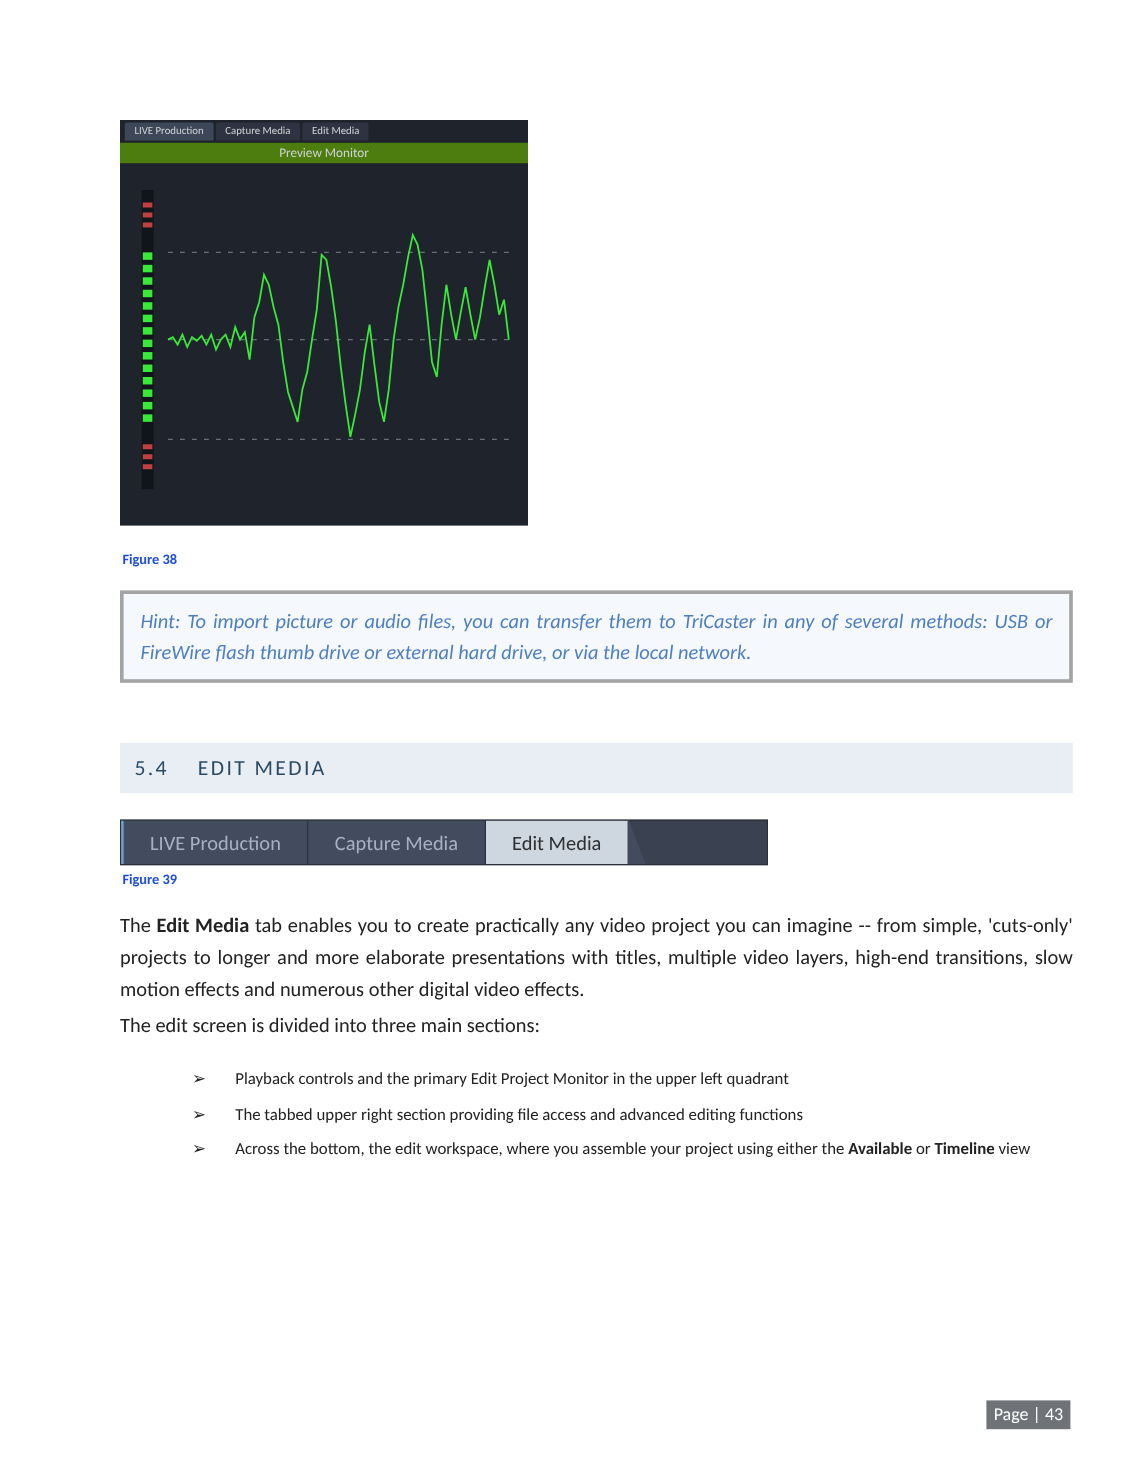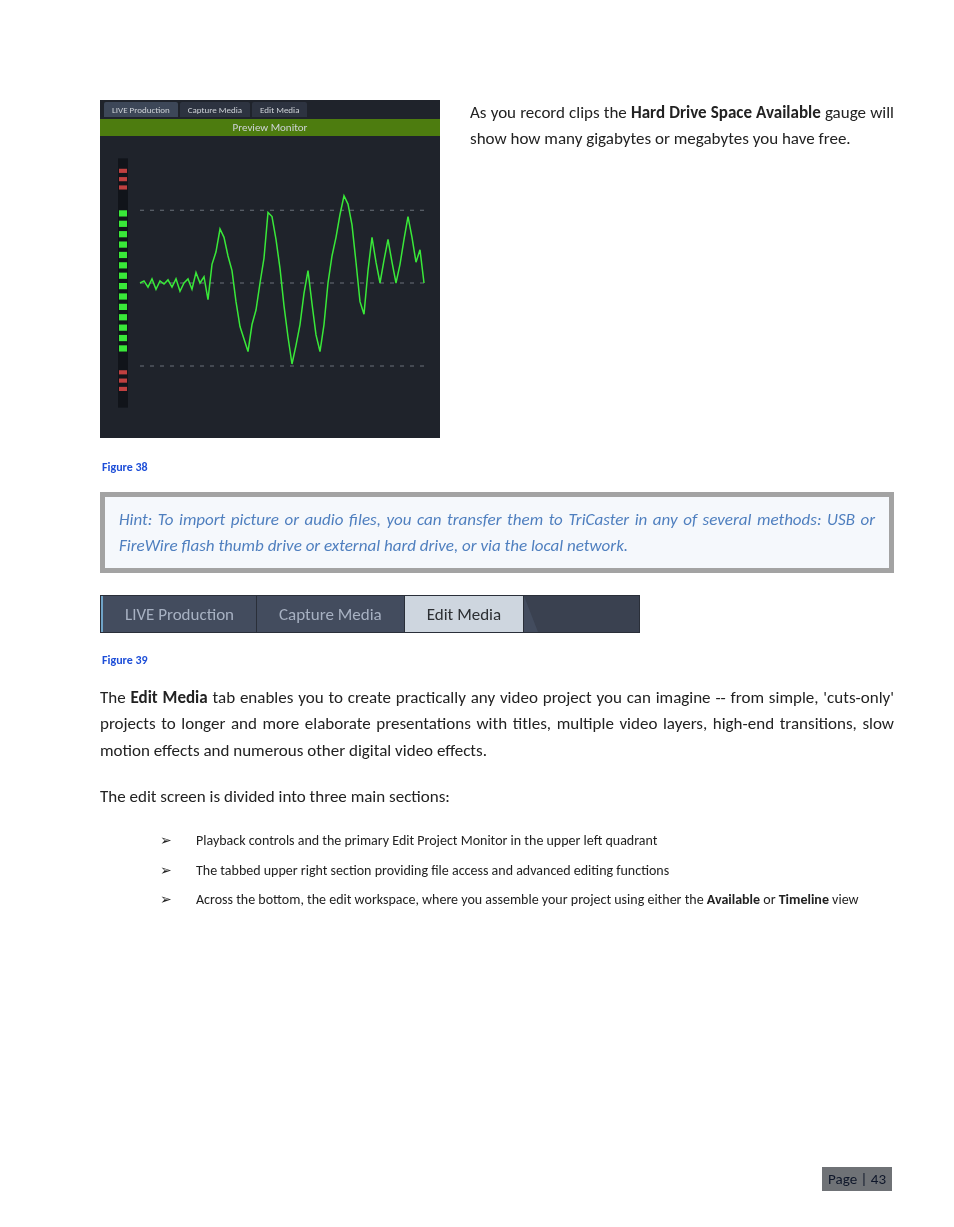--- a/index.html
+++ b/index.html
@@ -67,21 +67,21 @@
     text-align: justify;
   }
   .descr strong, .para strong, .bullets strong { font-weight: 700; }
   .fig-caption {
     color: #1d4ed8;
     font-weight: 700;
     font-size: 12px;
     margin: 22px 0 18px 2px;
   }
   .hintbox {
-    border: 5px solid #a3a3a3;
+    border: 3px solid #a3a3a3;
     background: #f5f8fc;
     padding: 10px 14px;
     color: #4f7fbf;
     font-style: italic;
     font-size: 17px;
     line-height: 1.5;
     text-align: justify;
   }
   .section-head {
     background: #e8eef3;
@@ -125,21 +125,21 @@
     width: 0; height: 0;
     border-top: 36px solid transparent;
     border-left: 14px solid #434c5e;
   }
   .para {
     font-size: 17px;
     line-height: 1.55;
     margin: 14px 0 0 0;
     text-align: justify;
   }
-  .para2 { margin-top: 20px; }
+  .para2 { margin-top: 4px; }
   .bullets {
     margin: 18px 0 0 60px;
     padding: 0;
     font-size: 14px;
     line-height: 1.8;
   }
   .bullets li {
     list-style: none;
     position: relative;
     padding-left: 36px;
@@ -149,21 +149,21 @@
     content: "\27A2";
     position: absolute;
     left: 0;
     color: #222;
   }
   .footer {
     position: absolute;
     right: 62px;
     bottom: 36px;
     background: #6f7276;
-    color: #0f172a;
+    color: #ffffff;
     font-size: 15px;
     padding: 3px 6px;
   }
 </style>
 </head>
 <body>
 
 <div class="page">
 
   <div class="fig-row">
@@ -210,38 +210,39 @@
             <line x1="28" y1="60" x2="316" y2="60"></line>
             <line x1="28" y1="130" x2="316" y2="130"></line>
             <line x1="28" y1="210" x2="316" y2="210"></line>
           </g>
 
           <polyline fill="none" stroke="#39e839" stroke-width="1.5" points="28,130 32,128 36,134 40,126 44,136 48,128 52,131 56,127 60,134 64,126 68,138 72,130 76,126 80,136 84,120 88,130 92,124 96,146 100,112 104,100 108,78 112,86 116,104 120,118 124,148 128,172 132,184 136,196 140,170 144,156 148,130 152,106 156,62 160,66 164,88 168,116 172,152 176,182 180,208 184,190 188,170 192,140 196,118 200,150 204,180 208,196 212,170 216,130 220,104 224,86 228,64 232,46 236,54 240,74 244,110 248,148 252,160 256,118 260,86 264,110 268,130 272,108 276,88 280,110 284,130 288,112 292,88 296,66 300,86 304,110 308,98 312,130"></polyline>
         </svg>
       </div>
     </div>
 
-    <div class="descr">
-      <span>As you record clips the </span><strong>Hard Drive Space Available</strong><span> gauge will show how many gigabytes or megabytes you have free.</span>
-    </div>
   </div>
 
   <div class="fig-caption">Figure 38</div>
 
   <div class="hintbox">Hint: To import picture or audio files, you can transfer them to TriCaster in any of several methods: USB or FireWire flash thumb drive or external hard drive, or via the local network.</div>
 
+  <div class="section-head">
+    <span class="sec-num">5.4</span>
+    <span class="sec-title">EDIT MEDIA</span>
+  </div>
 
   <div class="tabs-large">
     <div class="tlab inactive1">LIVE Production</div>
     <div class="tlab">Capture Media</div>
     <div class="tlab active">Edit Media</div>
     <div class="corner-cut"></div>
   </div>
 
-  <div class="fig-caption" style="margin-top:20px;">Figure 39</div>
+  <div class="fig-caption" style="margin-top:6px;">Figure 39</div>
 
   <p class="para">
     <span>The </span><strong>Edit Media</strong><span> tab enables you to create practically any video project you can imagine -- from simple, 'cuts-only' projects to longer and more elaborate presentations with titles, multiple video layers, high-end transitions, slow motion effects and numerous other digital video effects.</span>
   </p>
 
   <p class="para para2">The edit screen is divided into three main sections:</p>
 
   <ul class="bullets">
     <li>Playback controls and the primary Edit Project Monitor in the upper left quadrant</li>
     <li>The tabbed upper right section providing file access and advanced editing functions</li>

